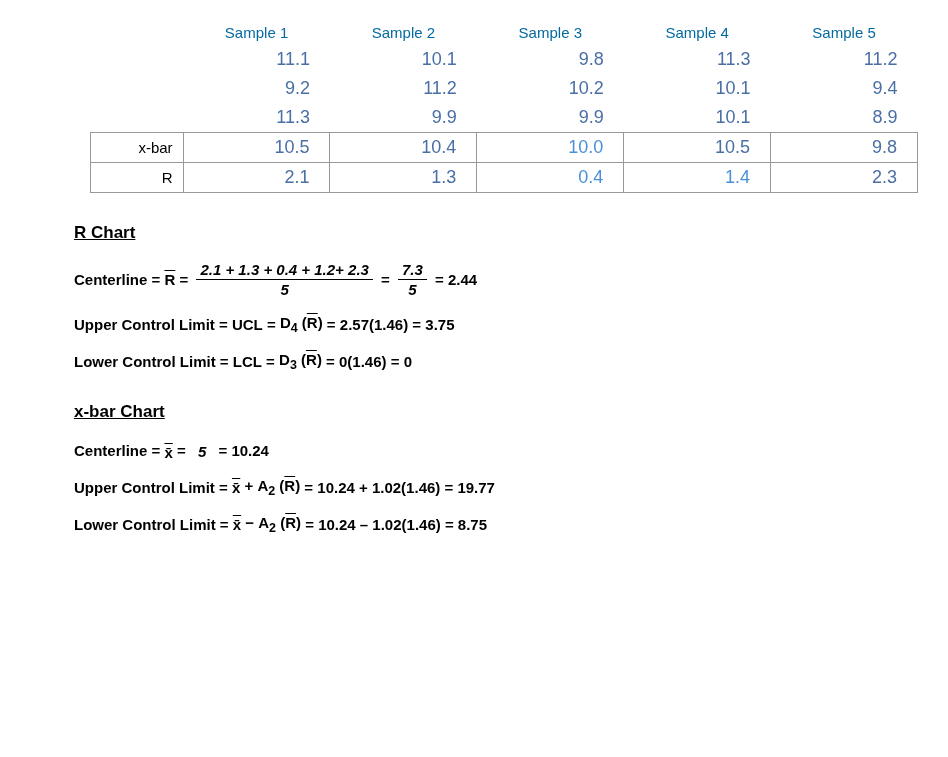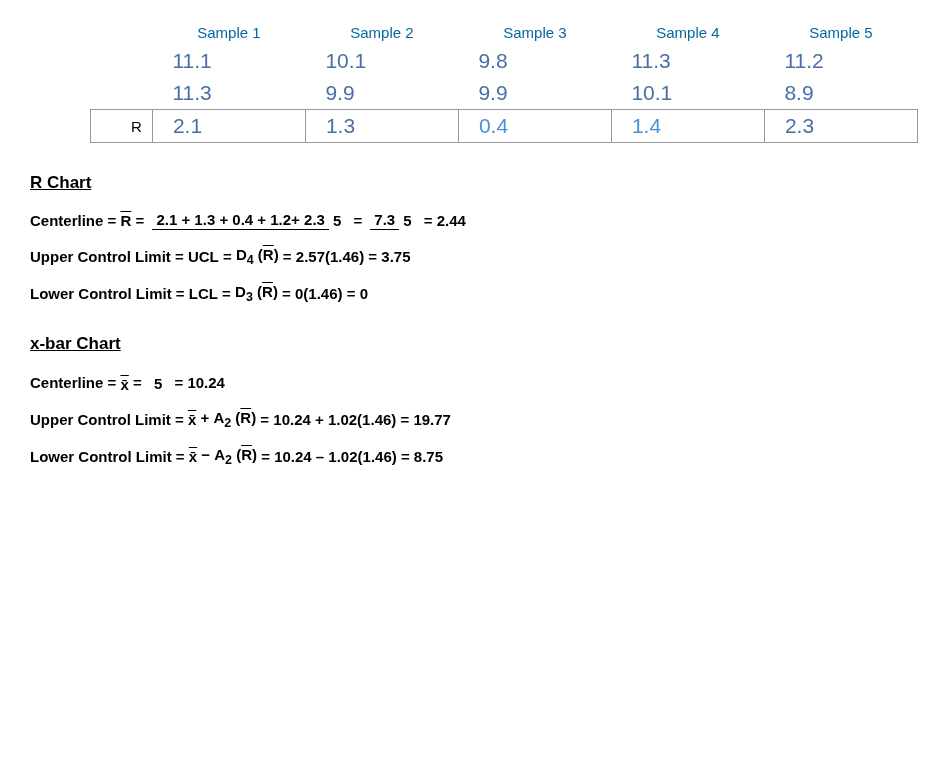--- a/index.html
+++ b/index.html
@@ -23,65 +23,68 @@
       width: 100%;
     }
     table.data-table th {
       text-align: center;
       font-weight: normal;
       padding: 4px 20px;
       color: #0369a1;
       font-size: 15px;
     }
     table.data-table td {
-      text-align: left;
+      text-align: right;
       padding: 4px 20px;
-      font-size: 21px;
+      font-size: 18px;
       color: #4a6fa5;
     }
     table.data-table .row-label {
       text-align: right;
       color: #000;
       padding-right: 10px;
       font-size: 15px;
     }
     table.data-table tr.summary-row td {
       border: 1px solid #999;
     }
     table.data-table tr.summary-row td.highlighted {
       color: #4a90d9;
     }
 
     
     .section {
       margin-top: 30px;
       margin-bottom: 10px;
+      margin-left: 44px;
     }
 
     .section-title {
       font-weight: bold;
       font-size: 17px;
       text-decoration: underline;
       margin-bottom: 18px;
     }
 
     .formula-line {
       margin-bottom: 16px;
       font-size: 15px;
       font-weight: bold;
       display: flex;
       align-items: center;
       flex-wrap: wrap;
     }
 
     .fraction {
       display: inline-flex;
-      flex-direction: row;
+      flex-direction: column;
+      align-items: center;
       vertical-align: middle;
       margin: 0 4px;
+      font-style: italic;
     }
     .fraction .numerator {
       border-bottom: 1.5px solid #000;
       padding: 0 4px 1px 4px;
       font-weight: bold;
     }
     .fraction .denominator {
       padding: 1px 4px 0 4px;
       font-weight: bold;
     }
@@ -112,25 +115,41 @@
       <tr>
         <td class="row-label"></td>
         <td>11.1</td>
         <td>10.1</td>
         <td>9.8</td>
         <td>11.3</td>
         <td>11.2</td>
       </tr>
       <tr>
         <td class="row-label"></td>
+        <td>9.2</td>
+        <td>11.2</td>
+        <td>10.2</td>
+        <td>10.1</td>
+        <td>9.4</td>
+      </tr>
+      <tr>
+        <td class="row-label"></td>
         <td>11.3</td>
         <td>9.9</td>
         <td>9.9</td>
         <td>10.1</td>
         <td>8.9</td>
+      </tr>
+      <tr class="summary-row">
+        <td class="row-label">x-bar</td>
+        <td>10.5</td>
+        <td>10.4</td>
+        <td class="highlighted">10.0</td>
+        <td>10.5</td>
+        <td>9.8</td>
       </tr>
       <tr class="summary-row">
         <td class="row-label">R</td>
         <td>2.1</td>
         <td>1.3</td>
         <td class="highlighted">0.4</td>
         <td class="highlighted">1.4</td>
         <td>2.3</td>
       </tr>
     </tbody>

